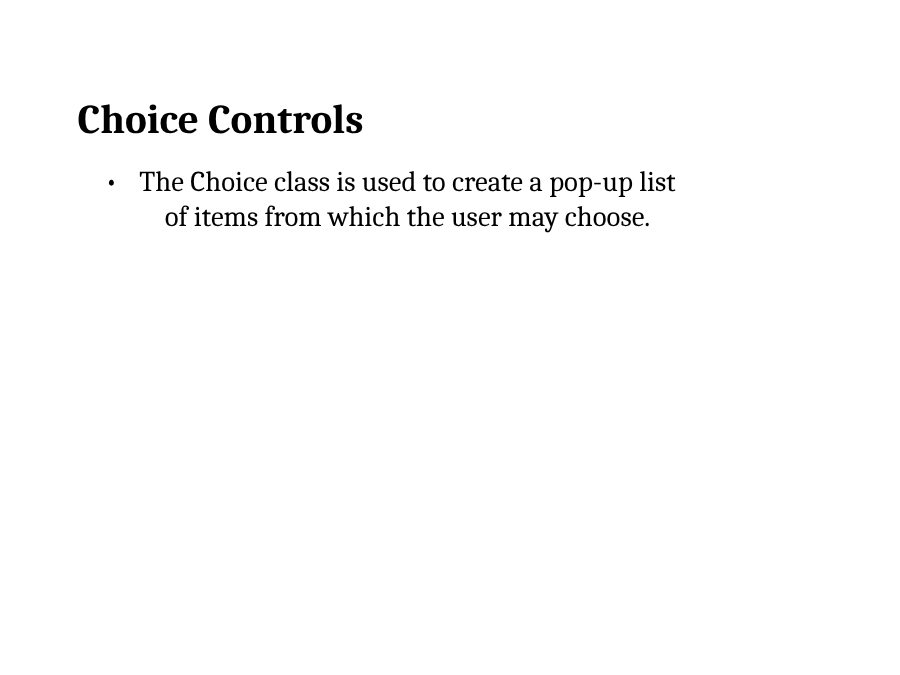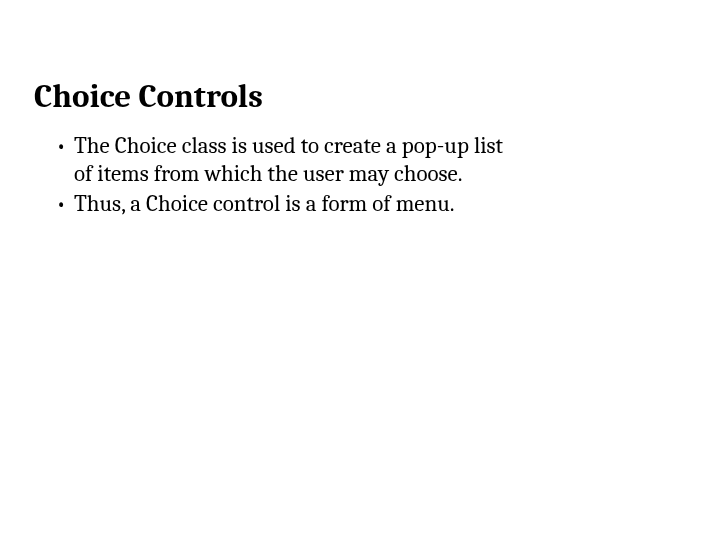--- a/index.html
+++ b/index.html
@@ -9,52 +9,52 @@
     height: 540px;
     background: #ffffff;
     font-family: Cambria, Georgia, "Times New Roman", serif;
     color: #000;
   }
   .slide {
     box-sizing: border-box;
     width: 572px;
     height: 540px;
     padding: 78px 40px 40px 34px;
+    margin-left: 28px;
   }
   .title {
     font-size: 33px;
     font-weight: 700;
     margin: 0 0 18px 0;
     line-height: 1.1;
   }
   ul.bullets {
     margin: 0;
     padding: 0 10px 0 22px;
     list-style: none;
   }
   ul.bullets li {
     position: relative;
     font-size: 23px;
     line-height: 1.22;
     margin: 0 0 2px 0;
     padding-left: 18px;
-    text-align: left;
+    text-align: center;
   }
   ul.bullets li::before {
     content: "•";
     position: absolute;
     left: 0;
     top: 0;
     font-size: 23px;
     line-height: 1.22;
   }
 </style>
 </head>
 <body>
 
 <div class="slide">
   <h1 class="title">Choice Controls</h1>
 
   <ul class="bullets">
     <li>The Choice class is used to create a pop-up list of items from which the user may choose.</li>
-    <li>Thus, a Choice control is a form of menu.</li>
   </ul>
 </div>
 
 </body></html>

